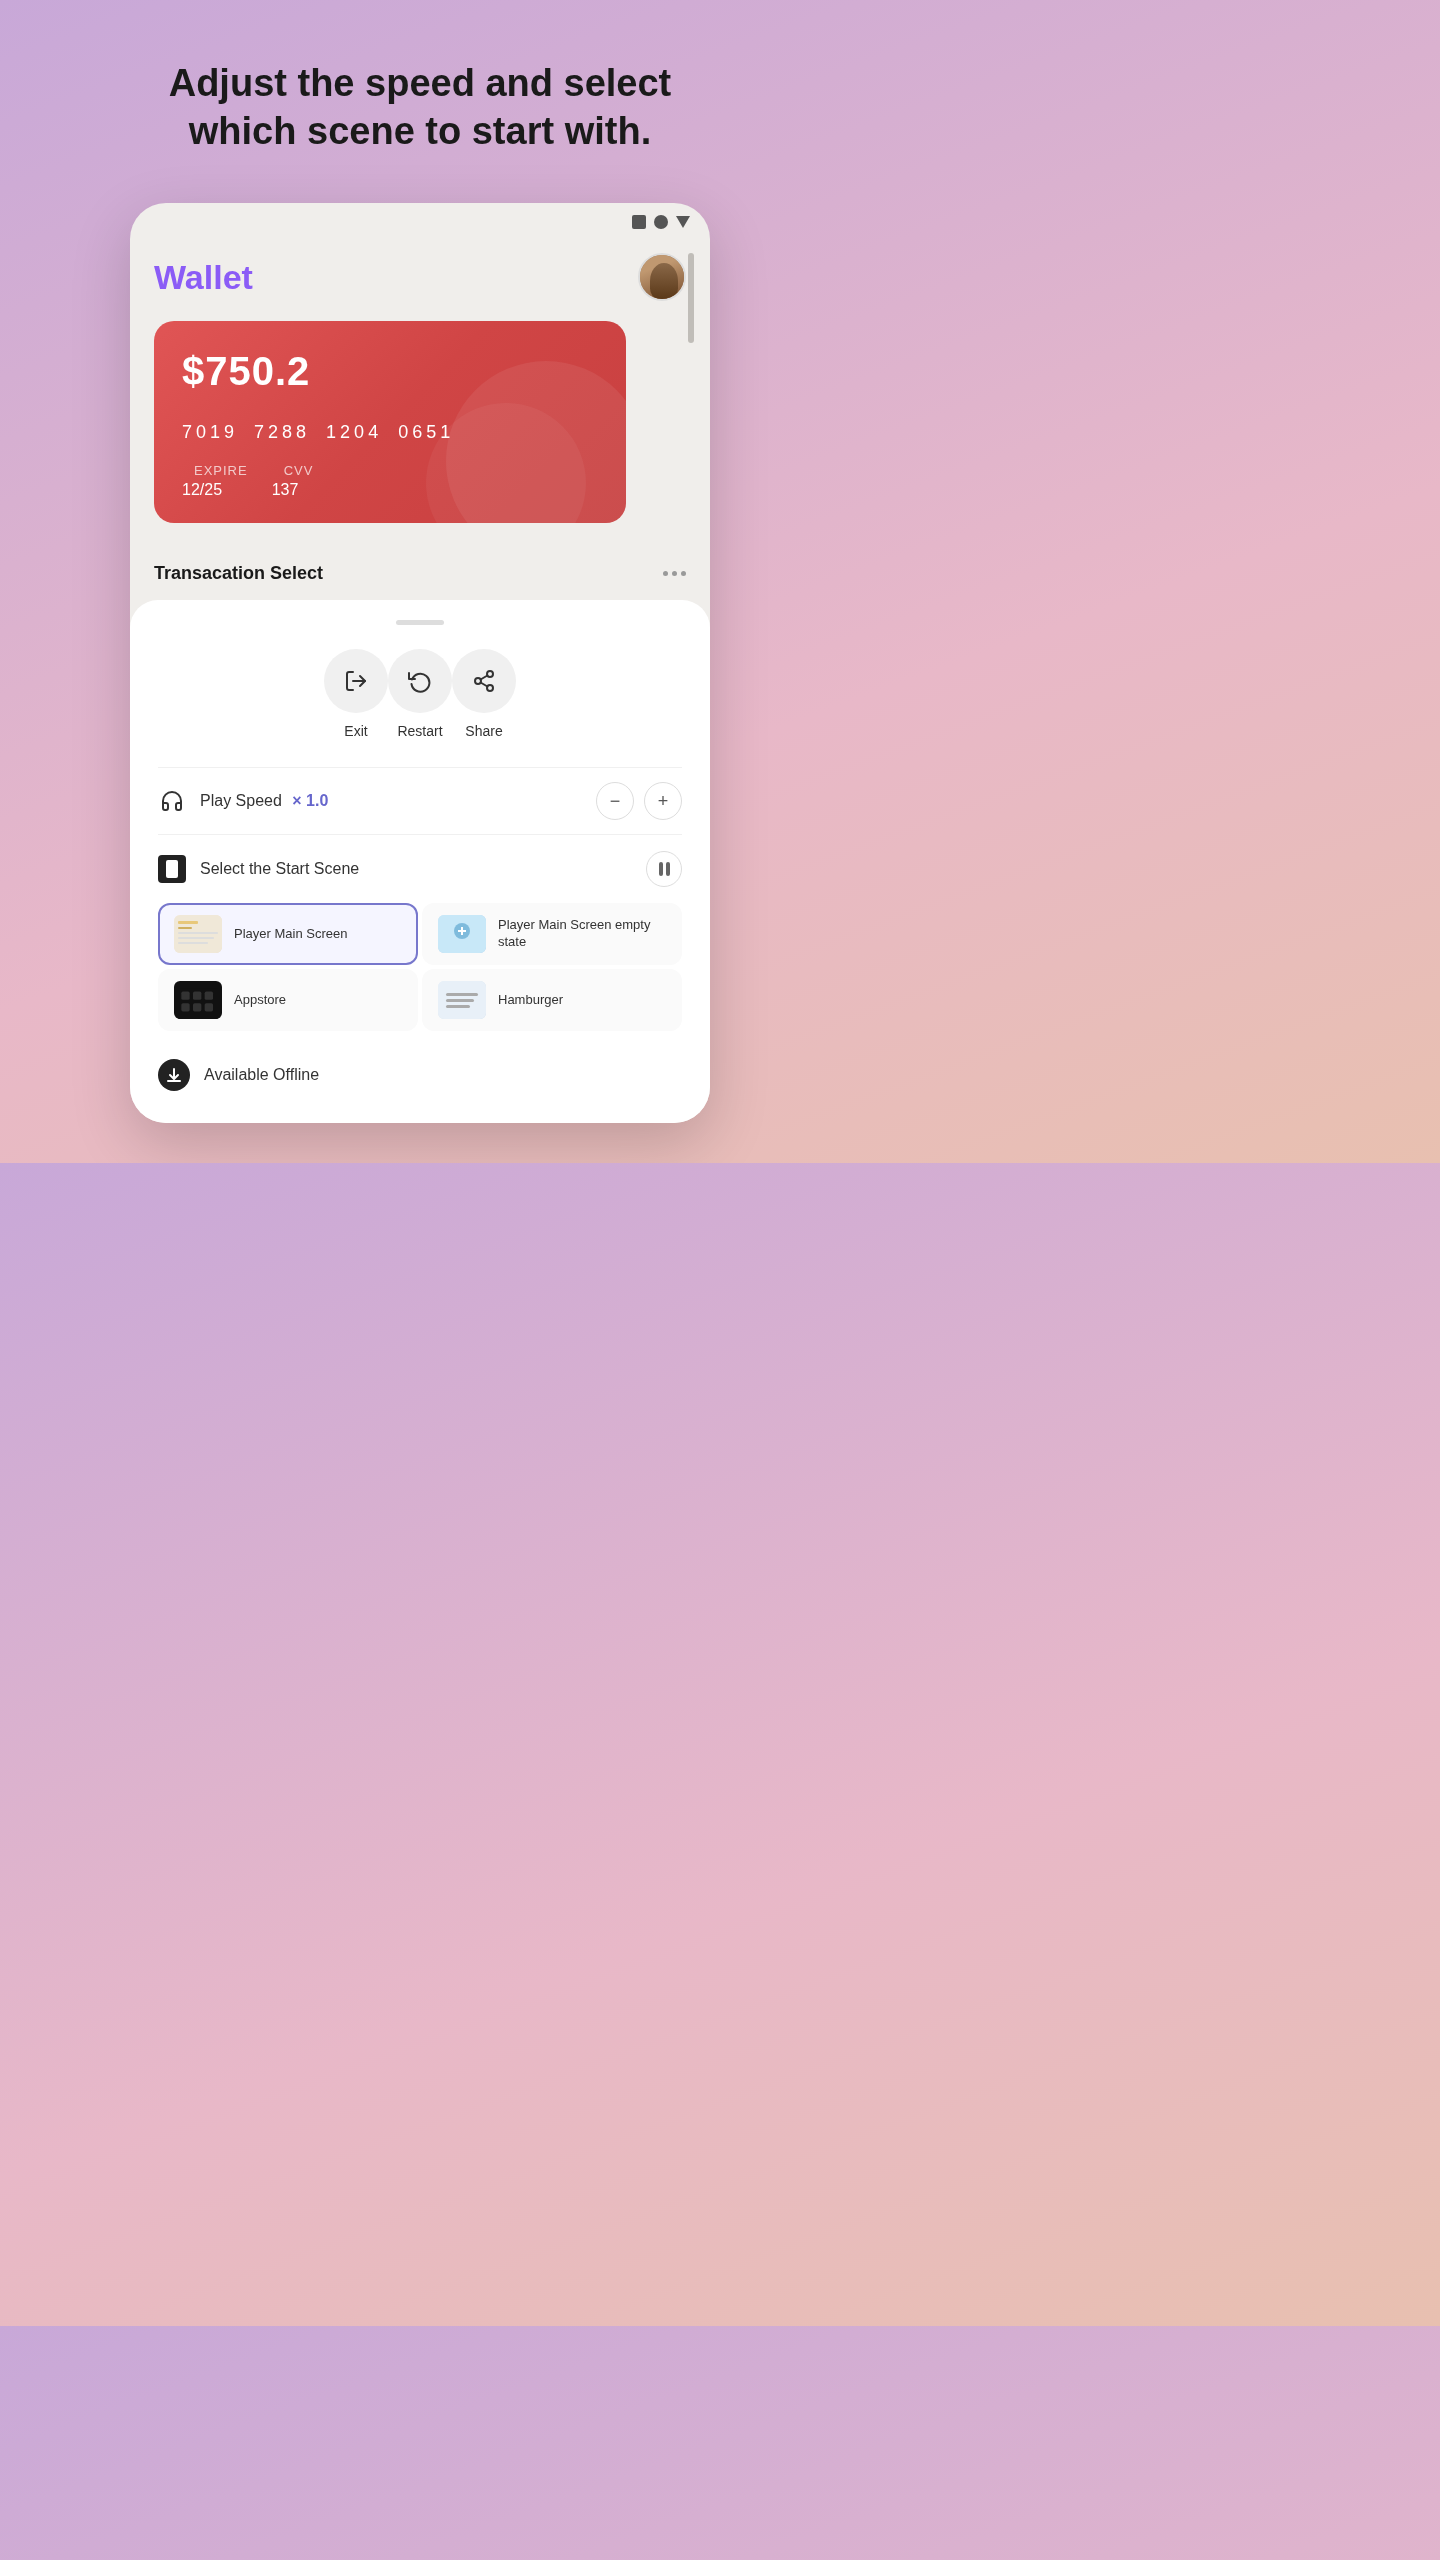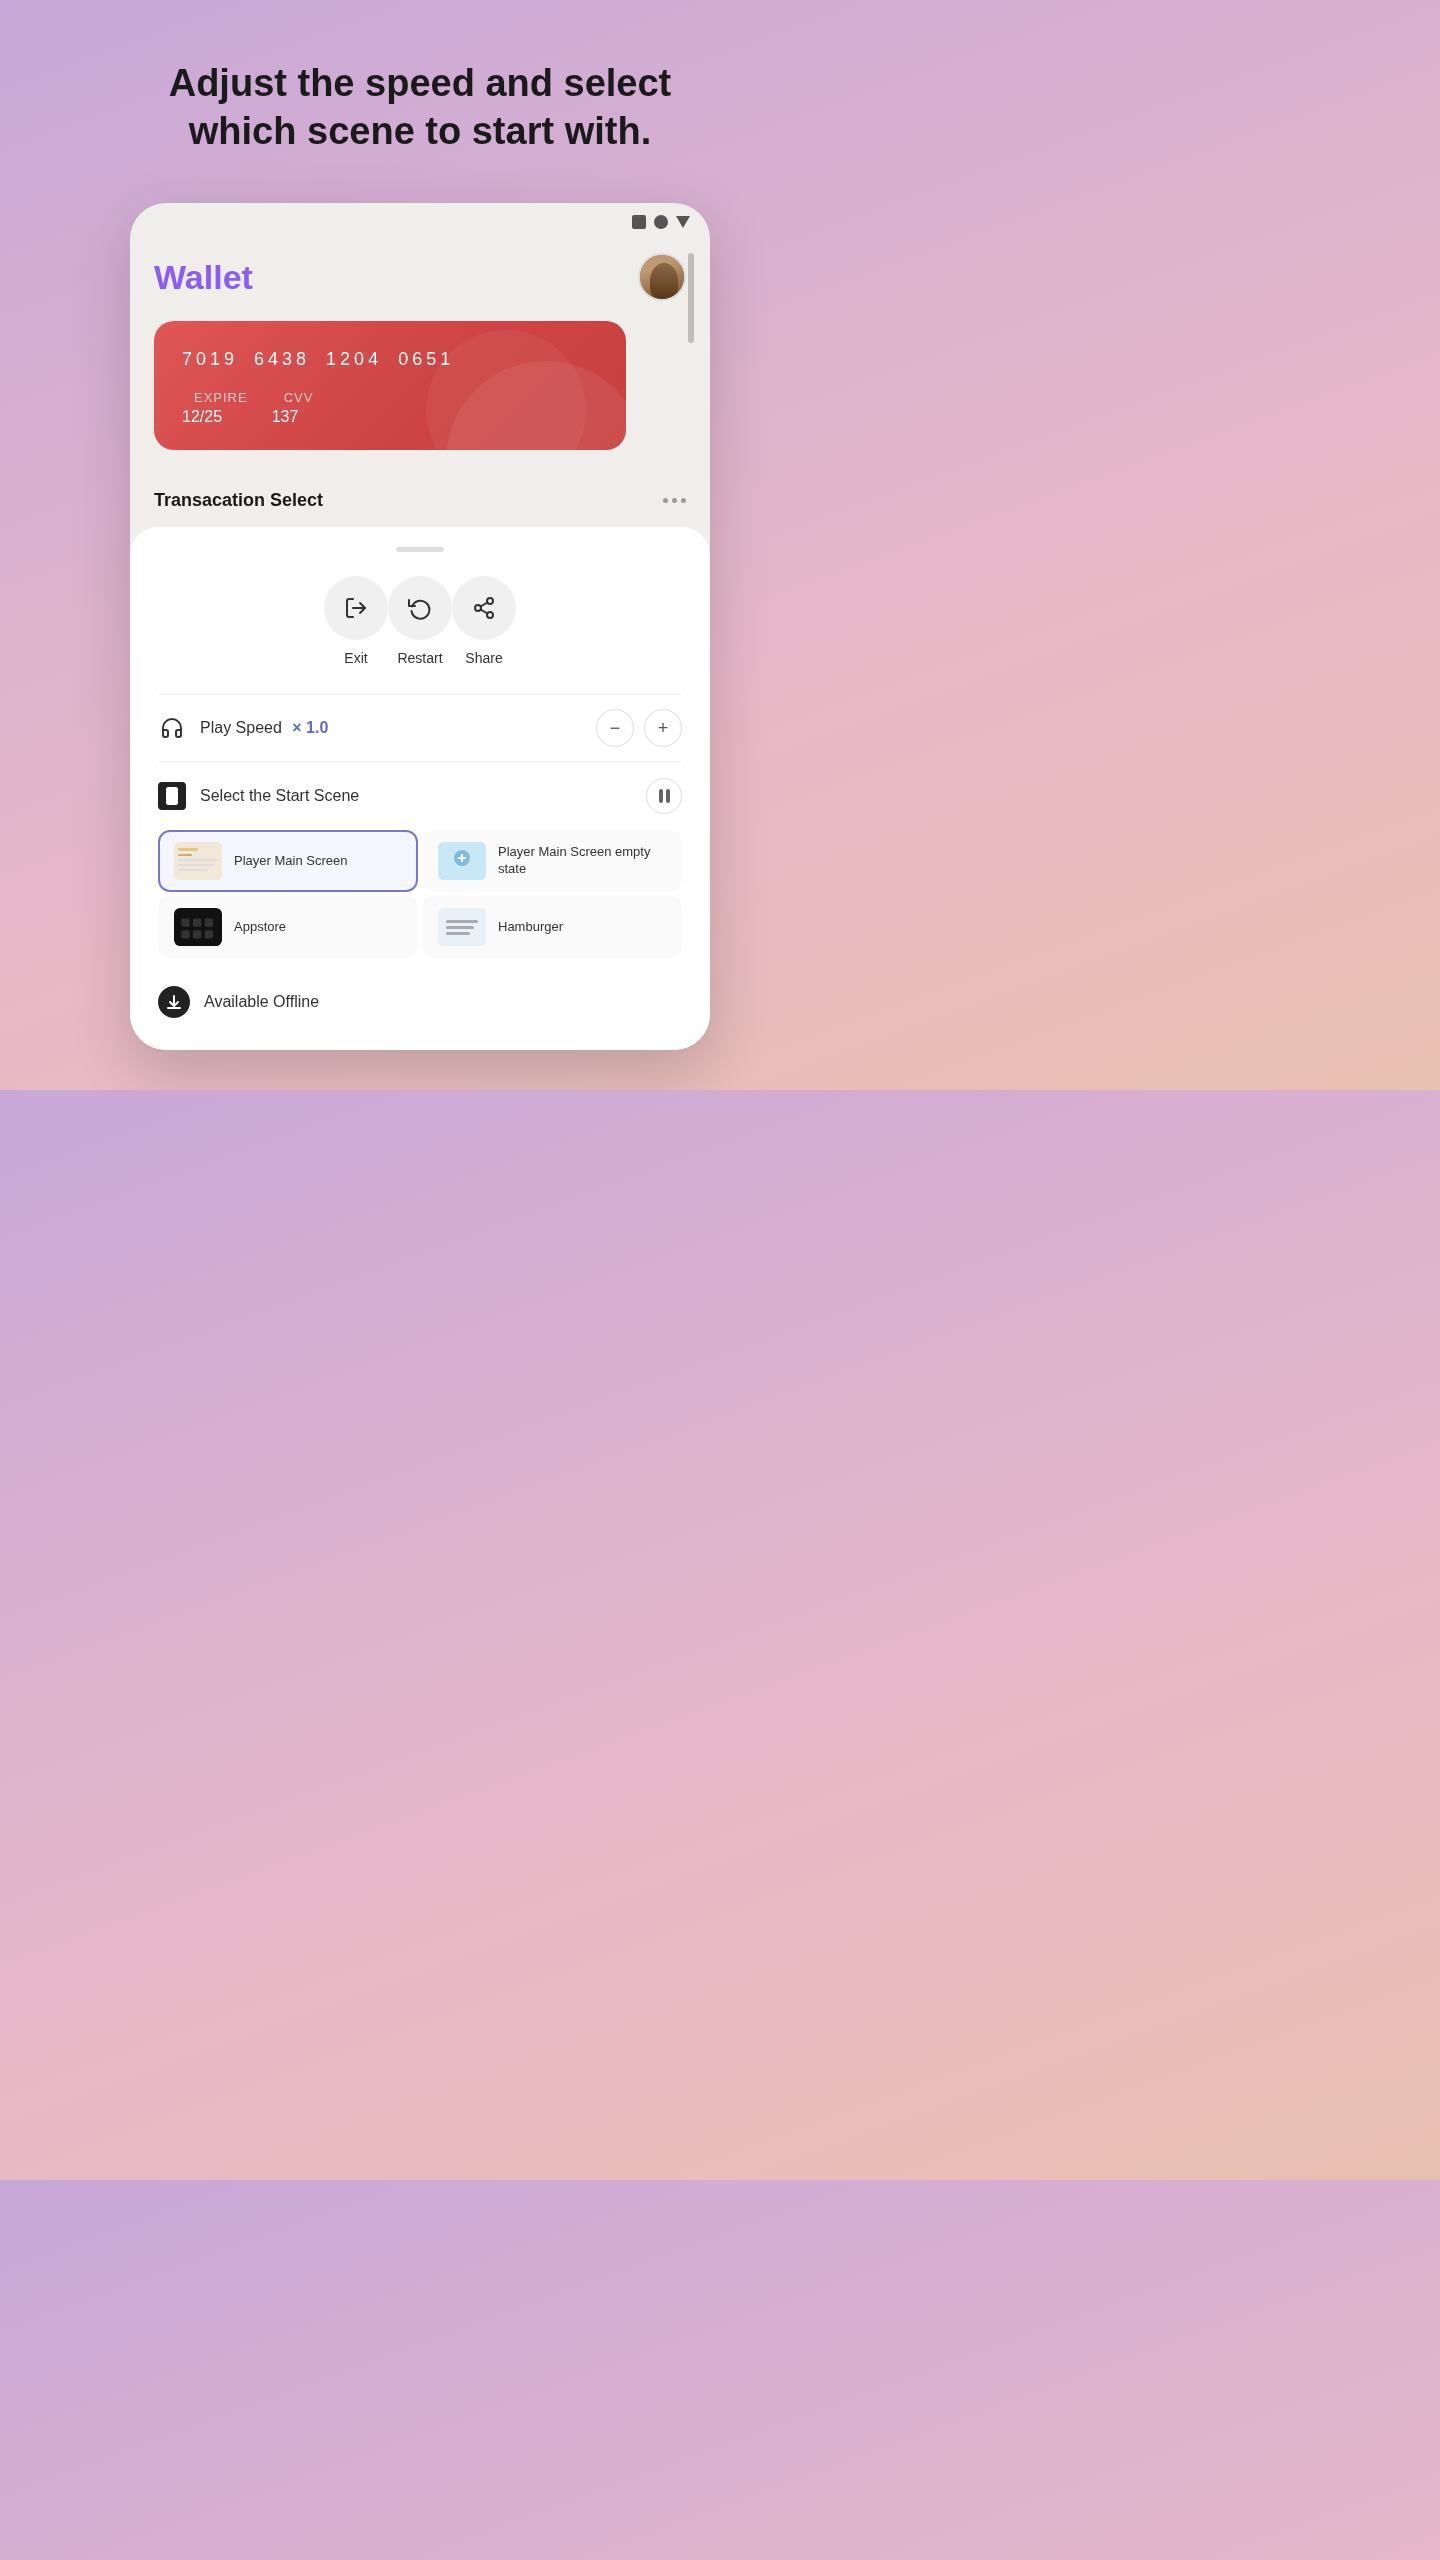--- a/index.html
+++ b/index.html
@@ -415,23 +415,24 @@
 
   <div class="wallet-section card-section-wrapper">
     <div class="wallet-header">
       <div class="wallet-title">Wallet</div>
       <div class="avatar">
         <div class="avatar-inner"></div>
       </div>
     </div>
 
     <div class="card">
+      <div class="card-balance">$750.2</div>
       <div class="card-number">
         <span>7019</span>
-        <span>6438</span>
+        <span>7288</span>
         <span>1204</span>
         <span>0651</span>
       </div>
       <div class="card-details">
         <div>
           <div class="card-detail-label">EXPIRE</div>
           <div class="card-detail-value">12/25</div>
         </div>
         <div>
           <div class="card-detail-label">CVV</div>

